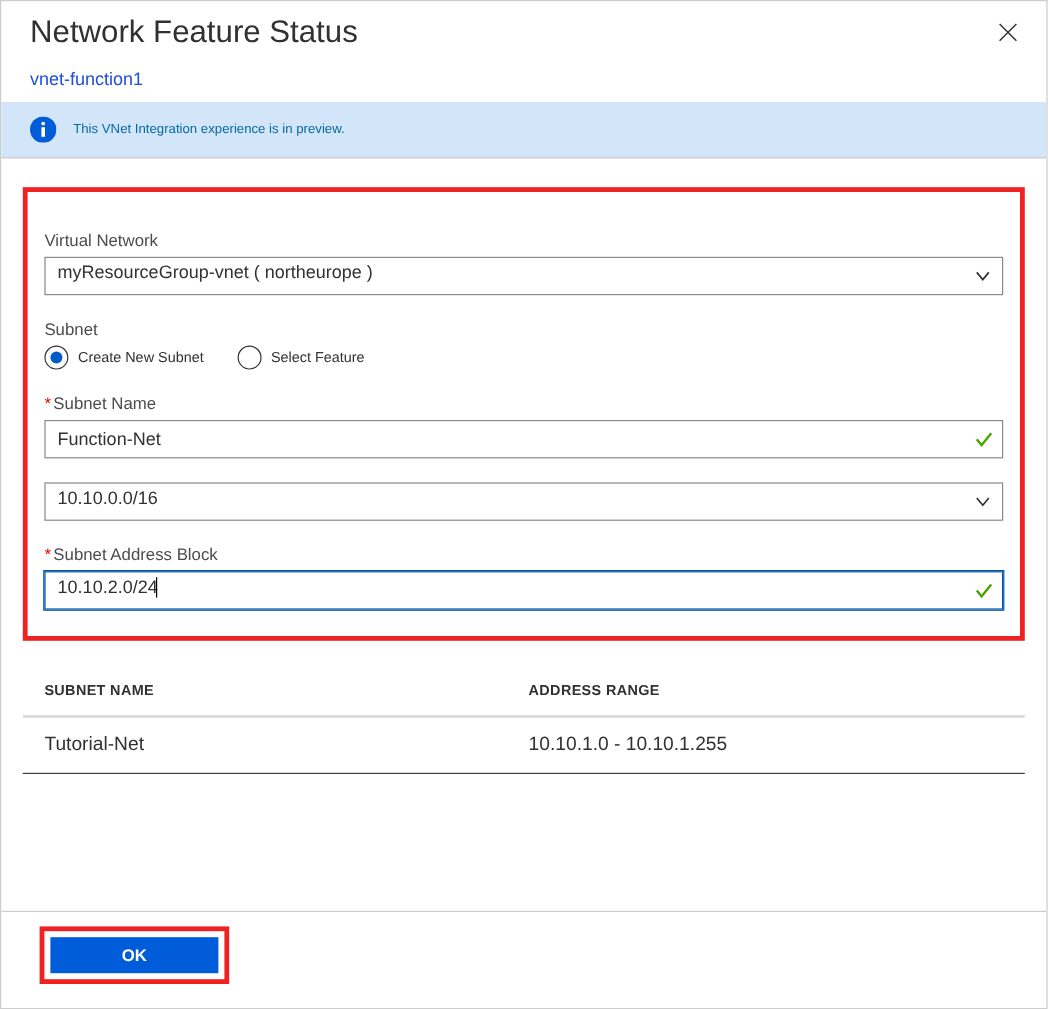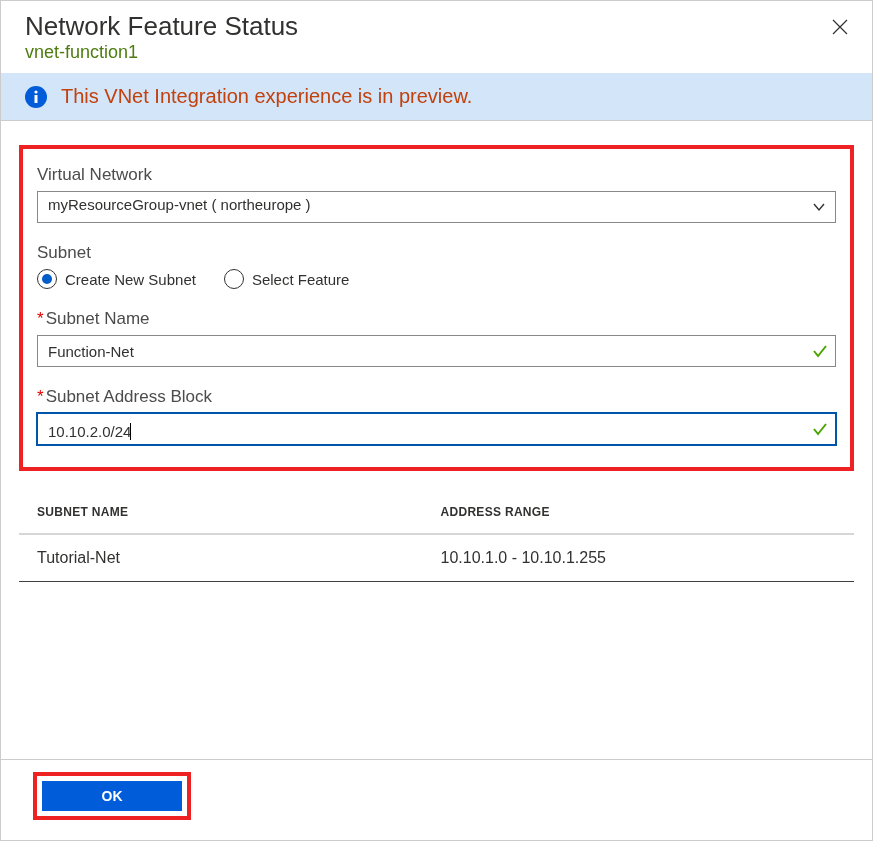--- a/index.html
+++ b/index.html
@@ -16,23 +16,23 @@
     .header {
       padding: 10px 24px 10px 24px;
       position: relative;
     }
     .header h1 {
       font-size: 26px;
       font-weight: 400;
       color: #323130;
     }
     .header .subtitle {
-      font-size: 18px;
-      color: #4d7c0f;
-      margin-top: 0px;
+      font-size: 15px;
+      color: #1d4ed8;
+      margin-top: 16px;
     }
     .close-btn {
       position: absolute;
       top: 14px;
       right: 20px;
       width: 24px;
       height: 24px;
       cursor: pointer;
       display: flex;
       align-items: center;
@@ -45,35 +45,36 @@
       display: flex;
       align-items: center;
       gap: 14px;
       border-bottom: 1px solid #ccc;
     }
     .info-icon {
       width: 22px;
       height: 22px;
       flex-shrink: 0;
     }
-    .info-banner span { color: #c2410c; font-size: 20px; }
+    .info-banner span { color: #0369a1; font-size: 11px; }
     .form-area {
       padding: 24px 18px 10px 18px;
     }
     .highlight-box {
       border: 4px solid #ee2222;
       padding: 16px 14px 18px 14px;
       margin-bottom: 20px;
     }
     .field-group { margin-bottom: 20px; }
     .field-label {
-      font-size: 17px;
+      font-size: 14px;
       color: #4c4c4c;
       margin-bottom: 6px;
       display: block;
+      margin-top: 16px;
     }
     .required { color: #e00000; margin-right: 2px; }
     .select-input, .text-input {
       width: 100%;
       height: 32px;
       border: 1px solid #8a8886;
       padding: 4px 10px;
       font-size: 15px;
       font-family: inherit;
       color: #323130;
@@ -102,21 +103,21 @@
     .radio-row {
       display: flex;
       gap: 28px;
       margin-top: 6px;
     }
     .radio-opt {
       display: flex;
       align-items: center;
       gap: 8px;
       cursor: pointer;
-      font-size: 15px;
+      font-size: 12px;
     }
     .radio-circle {
       width: 20px;
       height: 20px;
       border: 1px solid #333;
       border-radius: 50%;
       display: flex;
       align-items: center;
       justify-content: center;
     }
@@ -230,28 +231,34 @@
       </label>
       <div class="text-input-wrapper">
         <input class="text-input" value="Function-Net" style="">
         <svg class="check-icon" width="16" height="16" viewBox="0 0 16 16">
             <path d="M2 8 L6 13 L14 3" stroke="#4aa300" stroke-width="2" fill="none"></path>
           </svg>
       </div>
     </div>
 
     <div class="field-group">
+      <div class="select-wrapper">
+        <div class="select-input">10.10.0.0/16</div>
+        <svg class="chevron" width="14" height="14" viewBox="0 0 14 14">
+            <path d="M2 4 L7 10 L12 4" stroke="#323130" stroke-width="1.4" fill="none"></path>
+          </svg>
+      </div>
     </div>
 
     <div class="field-group" style="margin-bottom:4px">
       <label class="field-label">
         <span class="required">*</span><span>Subnet Address Block</span>
       </label>
       <div class="text-input-wrapper focused">
-        <div class="text-input" style="display:flex;align-items:flex-end">
+        <div class="text-input" style="display:flex;align-items:flex-start">
           <span>10.10.2.0/24</span>
             <span class="caret-anim"></span>
         </div>
         <svg class="check-icon" width="16" height="16" viewBox="0 0 16 16">
             <path d="M2 8 L6 13 L14 3" stroke="#4aa300" stroke-width="2" fill="none"></path>
           </svg>
       </div>
     </div>
 
   </div>

